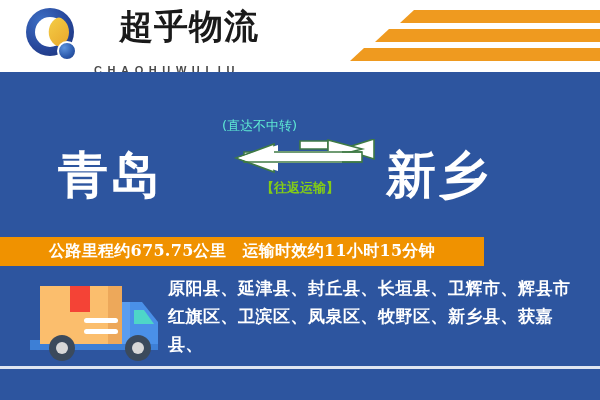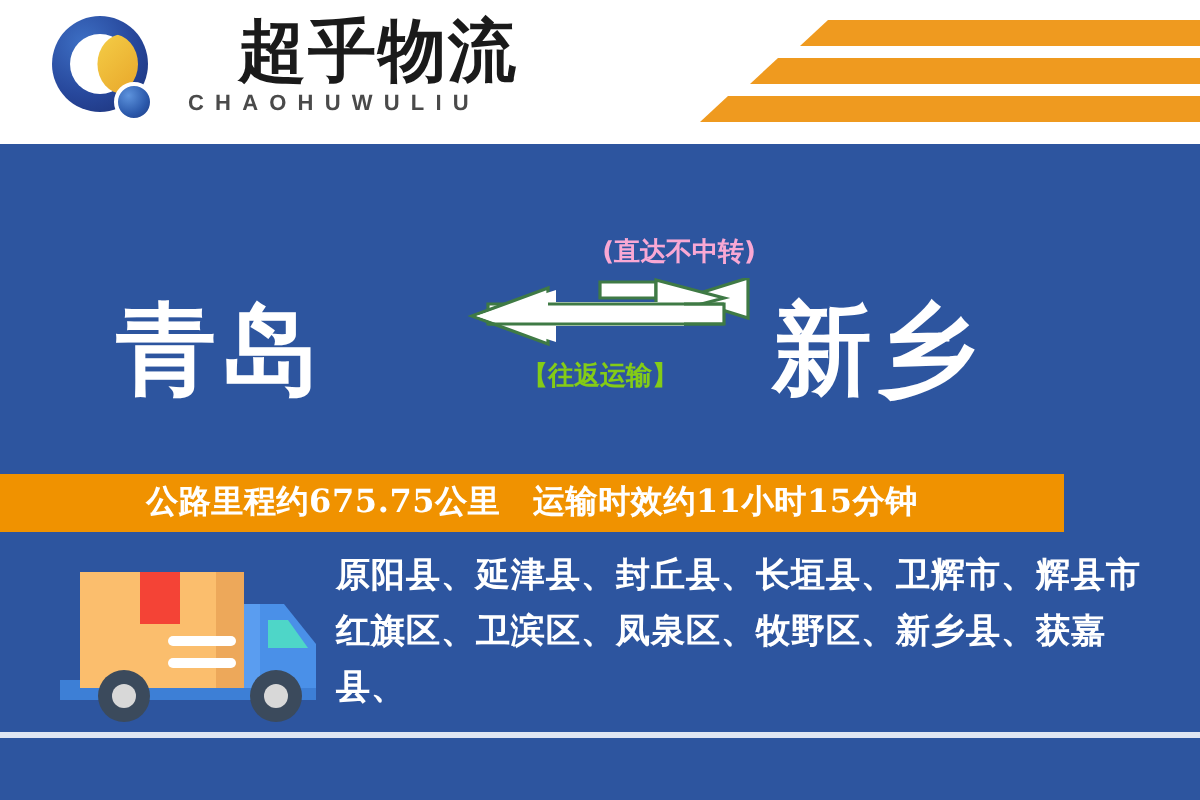--- a/index.html
+++ b/index.html
@@ -76,21 +76,21 @@
     color: #1a1a1a;
     white-space: nowrap;
     text-align: center;
   }
   .logo-en {
     font-family: "Liberation Sans", sans-serif;
     font-size: 11px;
     font-weight: bold;
     letter-spacing: 5.6px;
     color: #4a4a4a;
-    margin-top: 0;
+    margin-top: 18px;
     white-space: nowrap;
   }
   .stripes {
     position: absolute;
     right: 0; top: 8px;
     width: 250px; height: 58px;
   }
   .stripe {
     position: absolute;
     right: 0;
@@ -132,25 +132,25 @@
 
   .arrow-block {
     position: absolute;
     left: 222px; top: 0;
     width: 156px; height: 115px;
   }
   .arrow-note-top {
     position: absolute;
     left: 0; top: 0;
     width: 156px;
-    text-align: right;
+    text-align: left;
     font-family: "DejaVu Sans", sans-serif;
     font-size: 13px;
-    font-weight: bold;
-    color: #f9a8d4;
+    font-weight: normal;
+    color: #5eead4;
     white-space: nowrap;
   }
   .arrow-svg {
     position: absolute;
     left: 0; top: 22px;
     width: 156px; height: 40px;
   }
   .arrow-note-bottom {
     position: absolute;
     left: 0; top: 62px;
@@ -160,21 +160,21 @@
     font-size: 13px;
     font-weight: bold;
     color: #84cc16;
     white-space: nowrap;
   }
 
   
   .orange-strip {
     position: absolute;
     left: 0; top: 165px;
-    width: 532px; height: 29px;
+    width: 484px; height: 29px;
     background: #f09200;
     display: flex;
     align-items: center;
     justify-content: center;
   }
   .orange-text {
     font-family: "DejaVu Serif", "Liberation Serif", serif;
     font-weight: bold;
     font-size: 16px;
     color: #ffffff;

